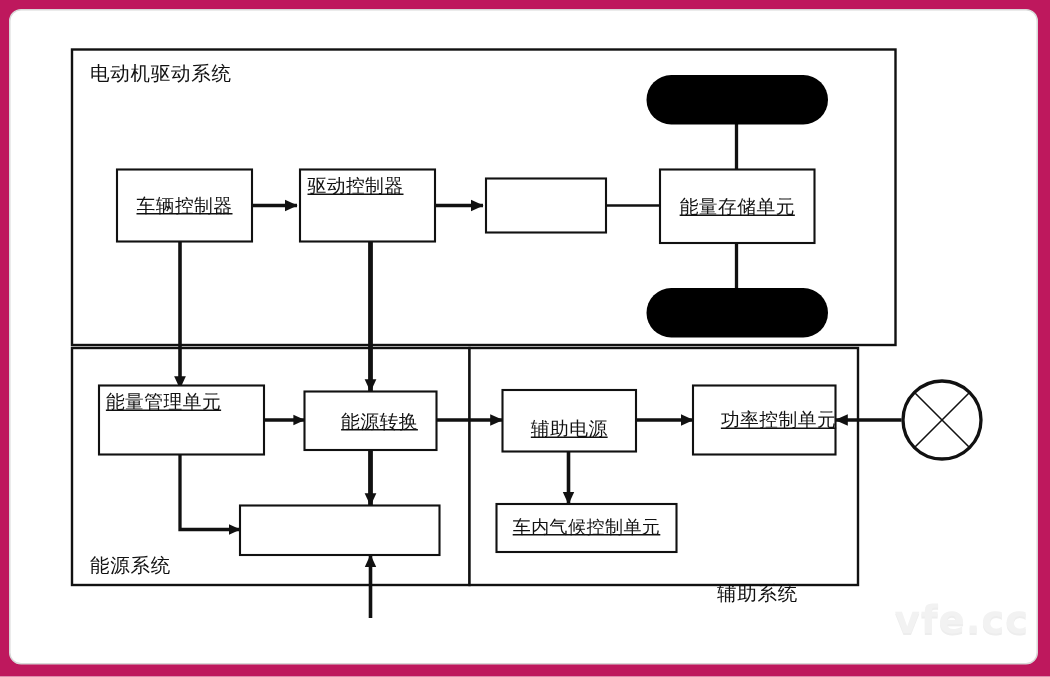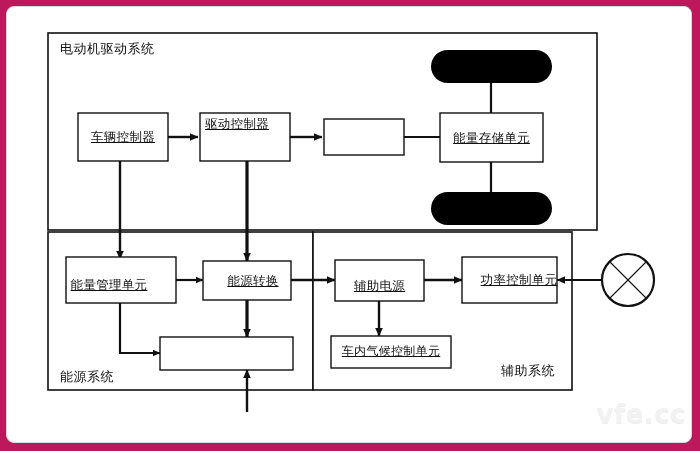--- a/index.html
+++ b/index.html
@@ -105,27 +105,27 @@
 
     <g>
       <circle cx="628" cy="280" r="26" fill="#ffffff" stroke="#111111" stroke-width="2.2"></circle>
       <line x1="610" y1="262" x2="646" y2="298" stroke="#111111" stroke-width="1.1"></line>
       <line x1="646" y1="262" x2="610" y2="298" stroke="#111111" stroke-width="1.1"></line>
     </g>
   </svg>
 
   <div class="sec-label" style="left:60px;top:40px;">电动机驱动系统</div>
   <div class="sec-label" style="left:60px;top:368px;">能源系统</div>
-  <div class="sec-label" style="left:478px;top:362px;margin-left:23px;">辅助系统</div>
+  <div class="sec-label" style="left:478px;top:387px;">辅助系统</div>
 
   <div class="node-label" style="left:78px;top:113px;width:90px;height:48px;">车辆控制器</div>
   <div class="node-label" style="left:200px;top:100px;width:74px;height:48px;">驱动控制器</div>
   <div class="node-label" style="left:440px;top:113px;width:103px;height:49px;">能量存储单元</div>
 
-  <div class="node-label" style="left:66px;top:262px;width:86px;height:46px;">能量管理单元</div>
+  <div class="node-label" style="left:66px;top:245px;width:86px;height:46px;">能量管理单元</div>
   <div class="node-label" style="left:203px;top:261px;width:100px;height:39px;">能源转换</div>
 
   <div class="node-label" style="left:335px;top:260px;width:89px;height:52px;">辅助电源</div>
   <div class="node-label" style="left:462px;top:257px;width:114px;height:46px;">功率控制单元</div>
   <div class="node-label" style="left:331px;top:336px;width:120px;height:32px;font-size:12px;">车内气候控制单元</div>
 
   <div class="watermark">vfe.cc</div>
 </div>
 
 </body></html>

